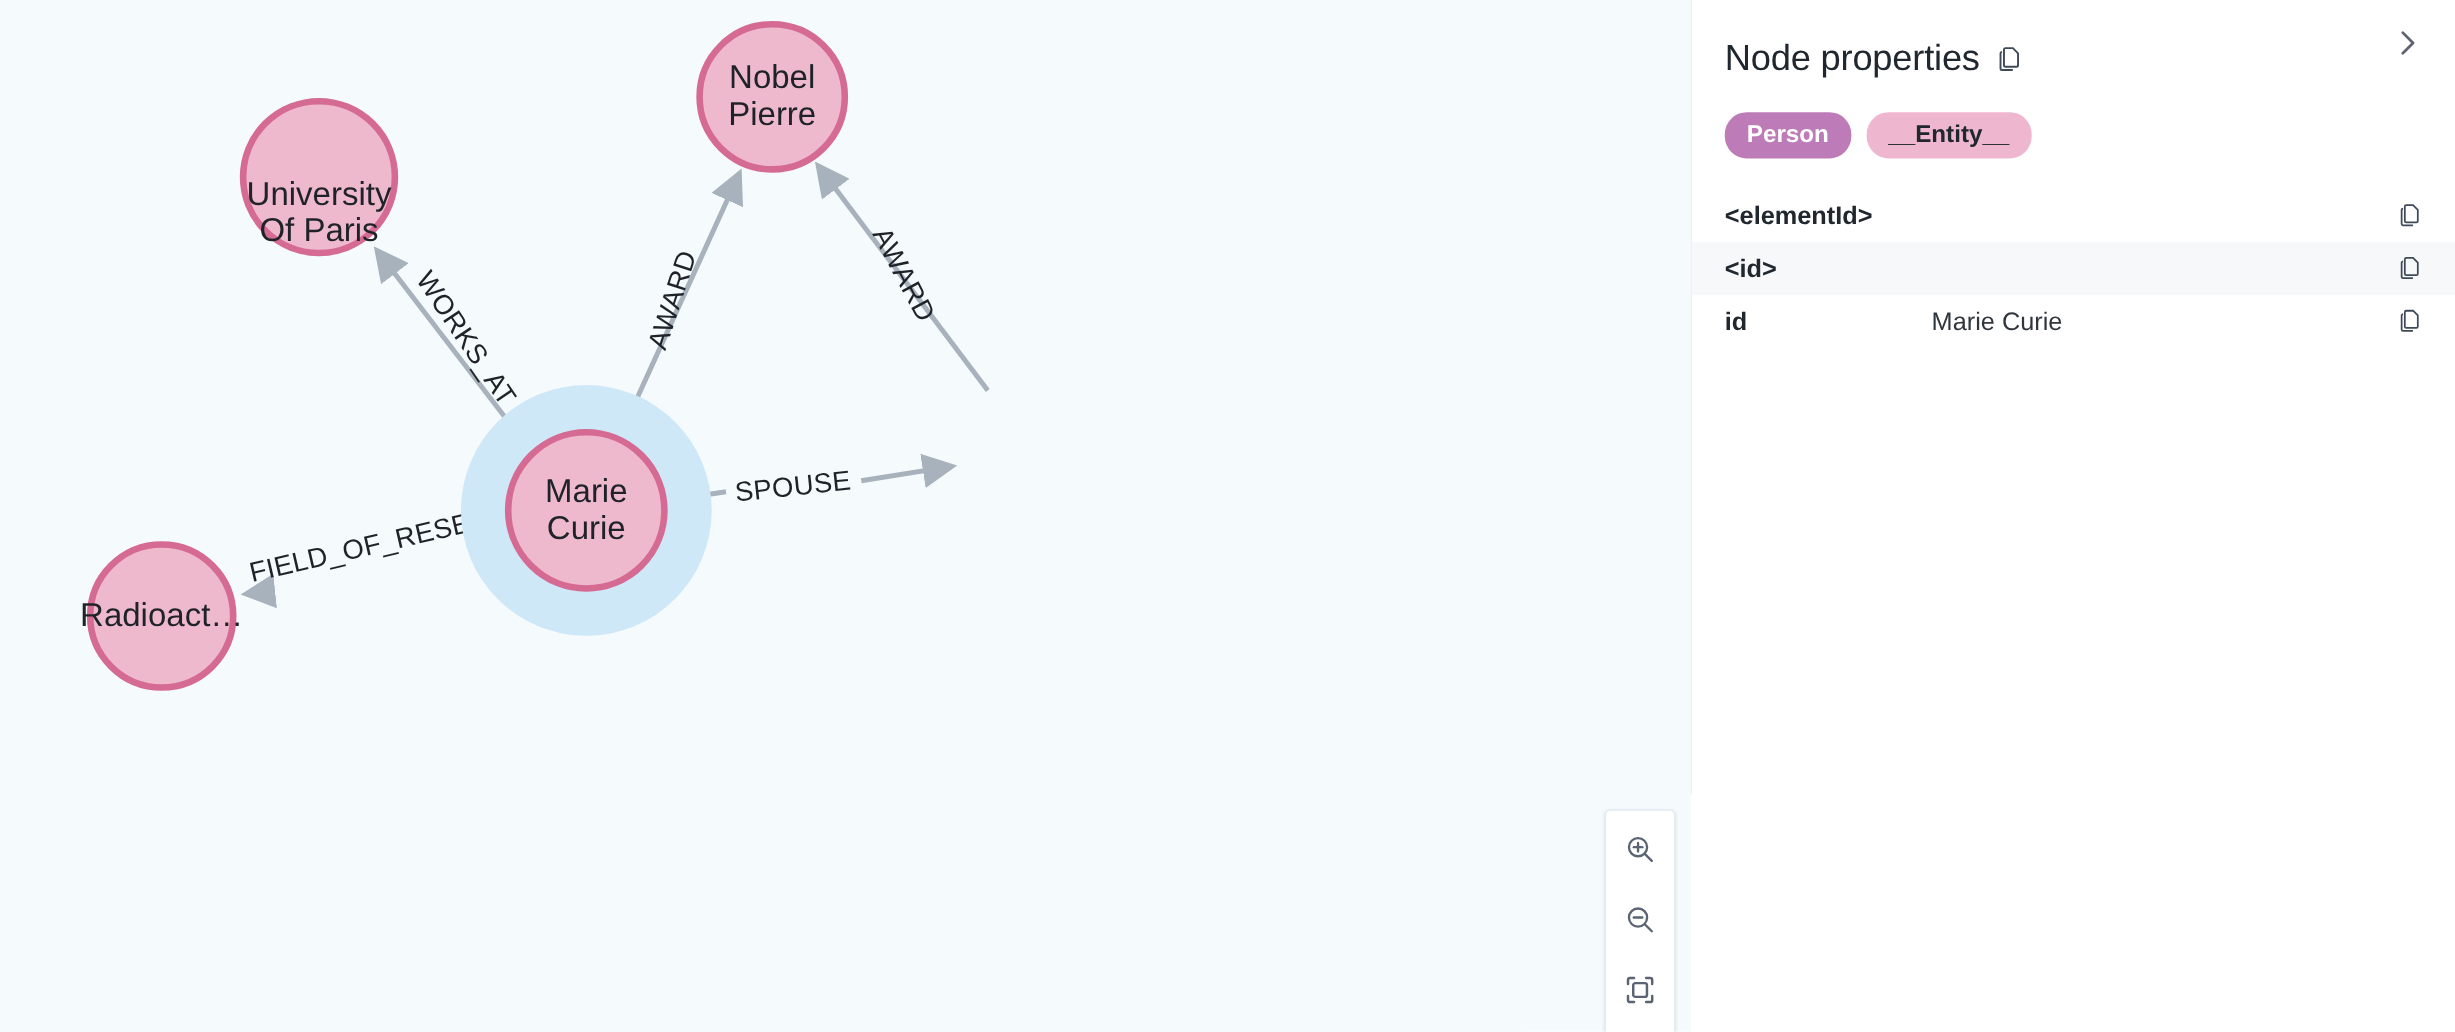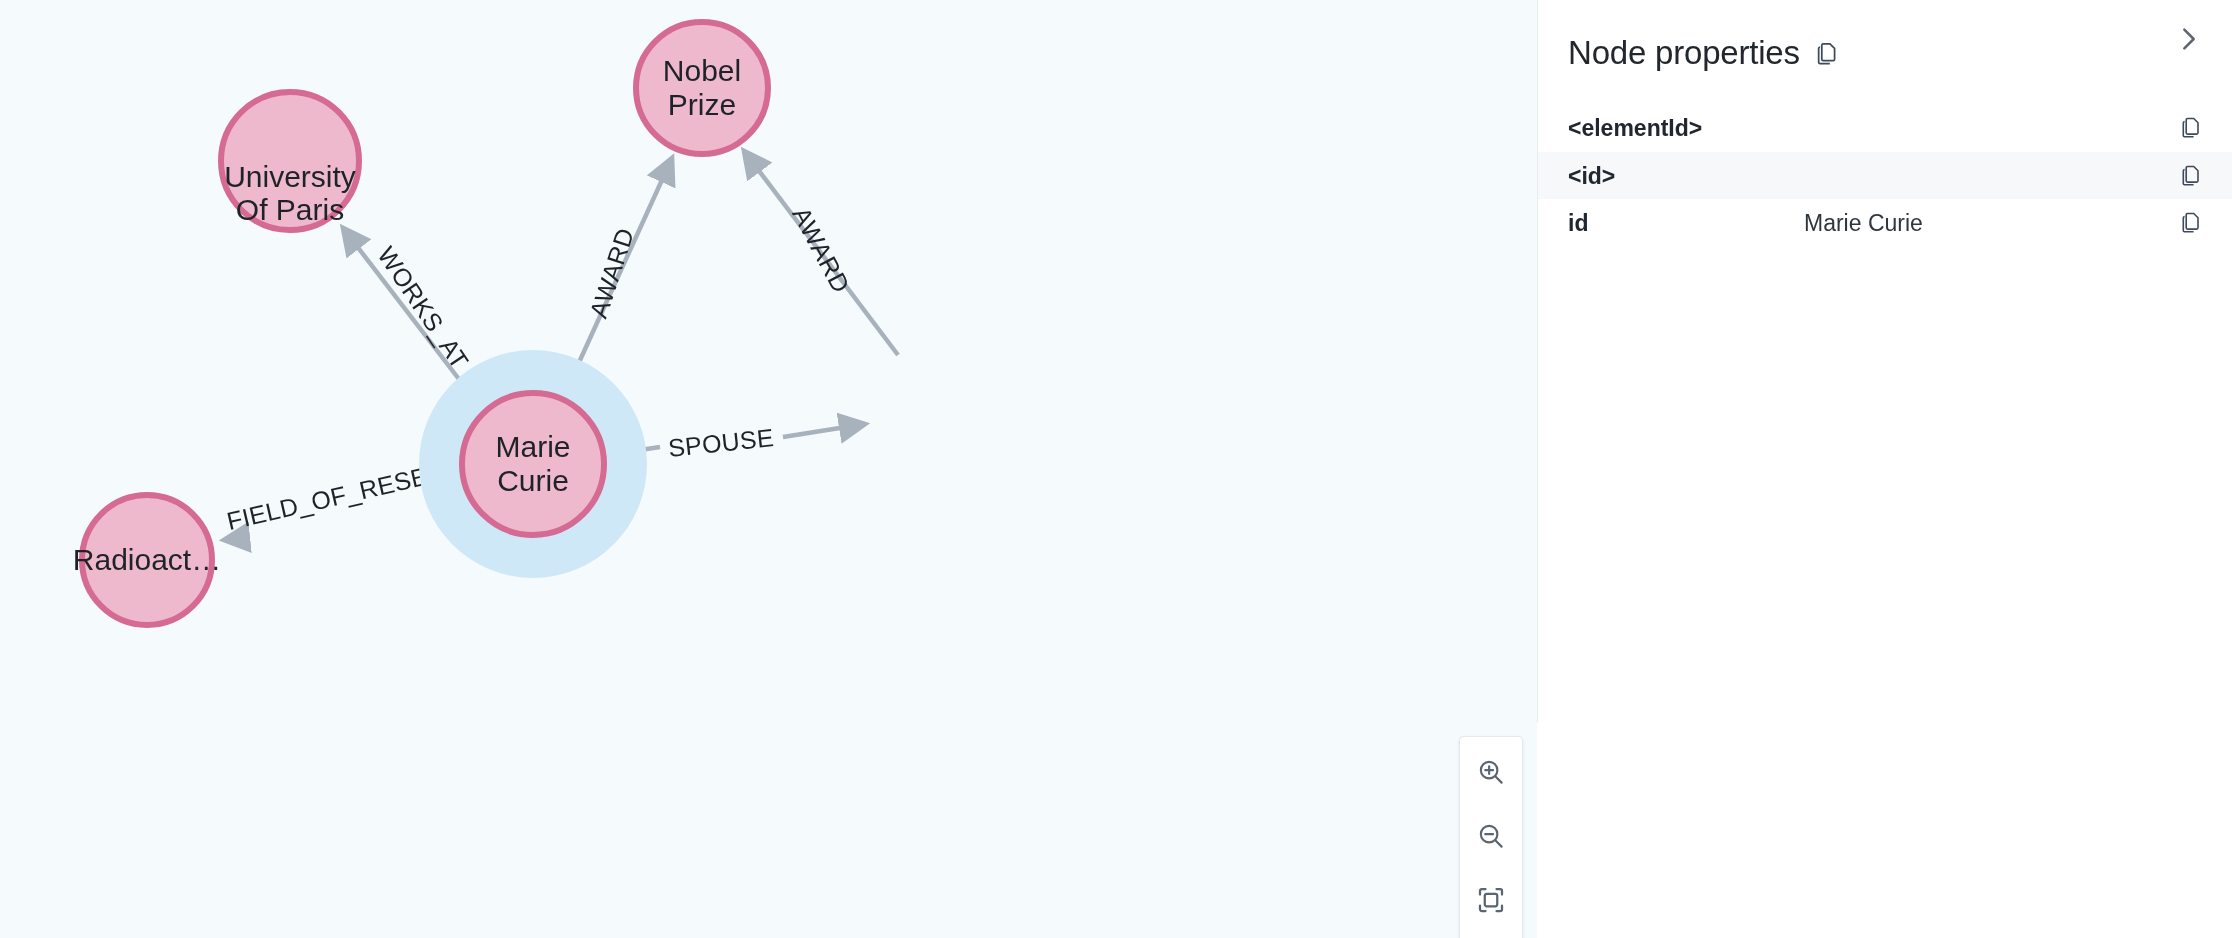--- a/index.html
+++ b/index.html
@@ -110,21 +110,20 @@
 
   #props-table {
     margin-top: 28px;
     width: 100%;
   }
   .prop-row {
     display: flex; align-items: flex-end;
     padding: 7px 42px 7px 30px;
     min-height: 46px;
     position: relative;
-    gap: 48px;
   }
   .prop-row.striped { background: #f7f8f9; }
   .prop-key {
     width: 188px; flex: none;
     font-size: 23px; font-weight: bold; color: #20272f;
     line-height: 1.38;
     padding-top: 2px;
   }
   .prop-val {
     flex: 1;
@@ -173,21 +172,21 @@
     <div class="edge-label" style="left: 423px; top: 308px; transform: translate(-50%, -50%) rotate(56deg);">WORKS_AT</div>
     <div class="edge-label" style="left: 612px; top: 273px; transform: translate(-50%, -50%) rotate(-72deg);">AWARD</div>
     <div class="edge-label" style="left: 821px; top: 250px; transform: translate(-50%, -50%) rotate(62deg);">AWARD</div>
     <div class="edge-label" style="left: 721px; top: 443px; transform: translate(-50%, -50%) rotate(-6deg);">SPOUSE</div>
     <div class="edge-label" style="left: 348px; top: 494px; transform: translate(-50%, -50%) rotate(-13deg);">FIELD_OF_RESEA…</div>
 
     <div class="node" style="width: 144px; height: 144px; left: 218px; top: 89px; align-items: flex-end;">
       <span class="node-label">University Of Paris</span>
     </div>
     <div class="node" style="width: 138px; height: 138px; left: 633px; top: 19px;">
-      <span class="node-label">Nobel Prize</span>
+      <span class="node-label">Nobel Pierre</span>
     </div>
     <div class="node selected" style="width: 148px; height: 148px; left: 459px; top: 390px;">
       <span class="node-label">Marie Curie</span>
     </div>
     <div class="node" style="width: 136px; height: 136px; left: 79px; top: 492px;">
       <span class="node-label">Radioact…</span>
     </div>
 
     <div id="zoom-controls">
       <div class="zoom-btn">
@@ -228,20 +227,24 @@
         </svg>
       </span>
     </div>
 
     <div id="panel-collapse">
       <svg width="26" height="32" viewBox="0 0 16 24" fill="none" stroke="#5e6570" stroke-width="1.9" stroke-linecap="round" stroke-linejoin="round">
         <polyline points="4.5,5 11.5,12 4.5,19"></polyline>
       </svg>
     </div>
 
+    <div id="labels-row">
+      <span class="label-chip" style="background: rgb(189, 124, 184); color: rgb(255, 255, 255);">Person</span>
+      <span class="label-chip" style="background: rgb(239, 183, 207); color: rgb(32, 39, 47);">__Entity__</span>
+    </div>
 
     <div id="props-table">
 
       <div class="prop-row">
         <span class="prop-key">&lt;elementId&gt;</span>
         <span class="row-copy-icon">
           <svg width="24" height="24" viewBox="0 0 24 24" fill="none" stroke="#3f4a58" stroke-width="1.6">
             <path d="M8.5 3.5 h6.2 L19 7.8 v10.0 a1.3 1.3 0 0 1 -1.3 1.3 H8.5 a1.3 1.3 0 0 1 -1.3 -1.3 V4.8 a1.3 1.3 0 0 1 1.3 -1.3 z"></path>
             <path d="M5.6 6.6 a1.3 1.3 0 0 0 -1.3 1.3 V20.5 a1.3 1.3 0 0 0 1.3 1.3 H14.6"></path>
           </svg>

